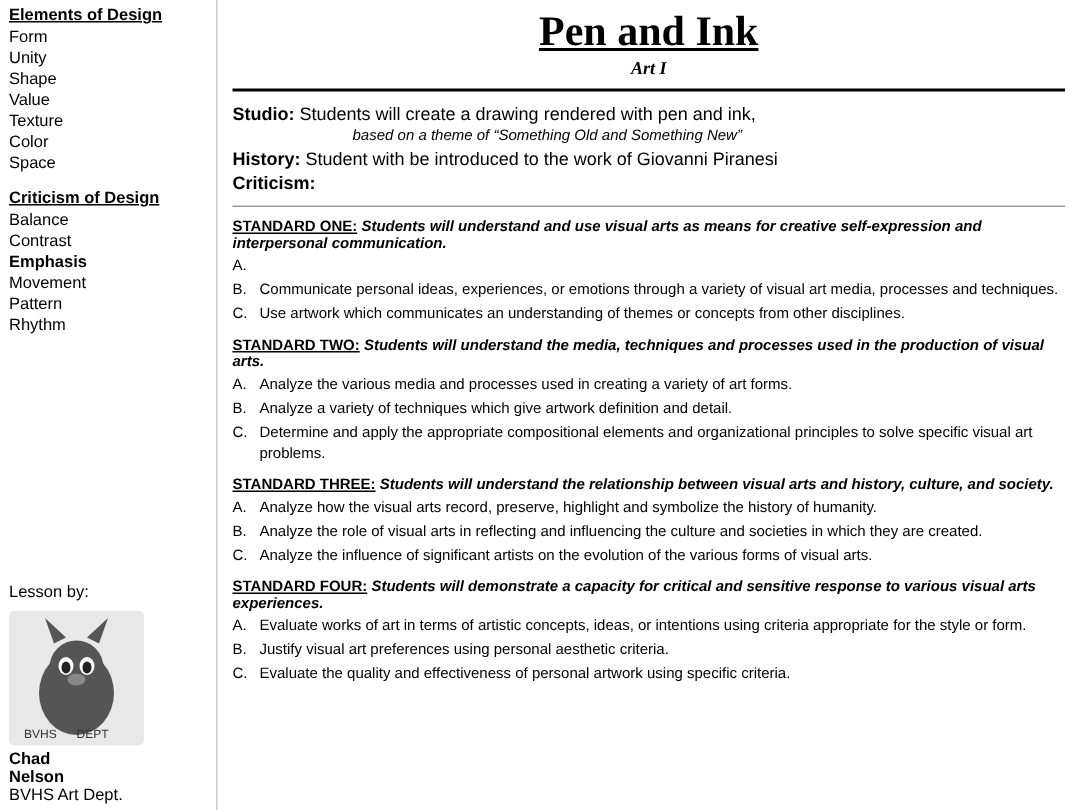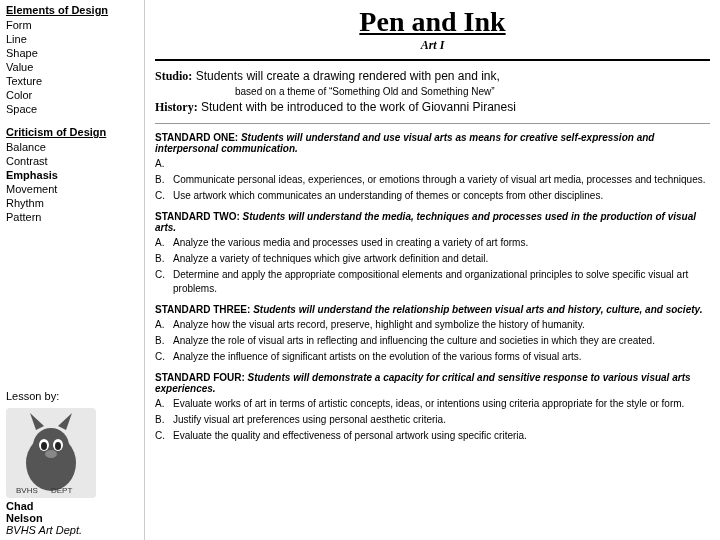--- a/index.html
+++ b/index.html
@@ -46,21 +46,20 @@
     .lesson-by-label {
       font-size: 11px;
       margin-bottom: 2px;
     }
     .teacher-name {
       font-size: 11px;
       font-weight: bold;
     }
     .school-info {
       font-size: 11px;
-      font-style: italic;
     }
     .wolf-image {
       width: 90px;
       height: 90px;
       margin-top: 4px;
     }
     #main {
       flex: 1;
       padding: 6px 10px;
       overflow-y: auto;
@@ -87,33 +86,33 @@
       font-size: 12px;
       border-bottom: 1px solid #999;
       padding-bottom: 6px;
     }
     .intro-line {
       margin-bottom: 2px;
       font-size: 12px;
     }
     .intro-label {
       font-weight: bold;
-      font-family: Liberation Serif, serif;
     }
     .standard-block {
       margin-bottom: 8px;
       font-size: 10px;
     }
     .standard-title {
       font-weight: bold;
       margin-bottom: 3px;
       font-size: 10px;
     }
     .standard-title span.std-num {
       font-weight: bold;
+      text-decoration: underline;
     }
     .standard-title span.std-desc {
       font-style: italic;
       font-weight: bold;
     }
     .standard-list {
       list-style: none;
       padding-left: 0;
     }
     .standard-list li {
@@ -123,44 +122,45 @@
       line-height: 1.4;
     }
     .list-letter {
       min-width: 18px;
       font-weight: normal;
     }
     .indent-block {
       padding-left: 80px;
       margin-bottom: 3px;
       font-size: 10px;
+      font-style: italic;
     }
   </style>
 </head>
 <body>
 
 <div id="sidebar">
   <div class="sidebar-section-title">Elements of Design</div>
   <div class="sidebar-item">Form</div>
-  <div class="sidebar-item">Line</div>
+  <div class="sidebar-item">Unity</div>
   <div class="sidebar-item">Shape</div>
   <div class="sidebar-item">Value</div>
   <div class="sidebar-item">Texture</div>
   <div class="sidebar-item">Color</div>
   <div class="sidebar-item">Space</div>
 
   <div class="sidebar-spacer"></div>
 
   <div class="sidebar-section-title">Criticism of Design</div>
   <div class="sidebar-item">Balance</div>
   <div class="sidebar-item">Contrast</div>
   <div class="sidebar-item active">Emphasis</div>
   <div class="sidebar-item">Movement</div>
+  <div class="sidebar-item">Pattern</div>
   <div class="sidebar-item">Rhythm</div>
-  <div class="sidebar-item">Pattern</div>
 
   <div id="sidebar-bottom">
     <div class="lesson-by-label">Lesson by:</div>
     
     <svg class="wolf-image" viewBox="0 0 90 90" xmlns="http://www.w3.org/2000/svg">
       <rect width="90" height="90" fill="#e8e8e8" rx="4"></rect>
 
       <ellipse cx="45" cy="55" rx="25" ry="28" fill="#555"></ellipse>
       <ellipse cx="45" cy="38" rx="18" ry="18" fill="#555"></ellipse>
       <polygon points="30,22 24,5 38,18" fill="#555"></polygon>
@@ -188,20 +188,23 @@
   <div id="intro-block">
     <div class="intro-line">
       <span class="intro-label">Studio:</span>
       <span>Students will create a drawing rendered with pen and ink,</span>
     </div>
     <div class="indent-block">based on a theme of “Something Old and Something New”</div>
     <div class="intro-line">
       <span class="intro-label">History:</span>
       <span>Student with be introduced to the work of Giovanni Piranesi</span>
     </div>
+    <div class="intro-line">
+      <span class="intro-label">Criticism:</span>
+    </div>
   </div>
 
   <div id="standards-container">
       <div class="standard-block">
         <div class="standard-title"><span class="std-num">STANDARD ONE:</span> <span class="std-desc">Students will understand and use visual arts as means for creative self-expression and interpersonal communication.</span></div>
         <ul class="standard-list">
           <li>
             <span class="list-letter">A.</span>
           </li>
           <li>

